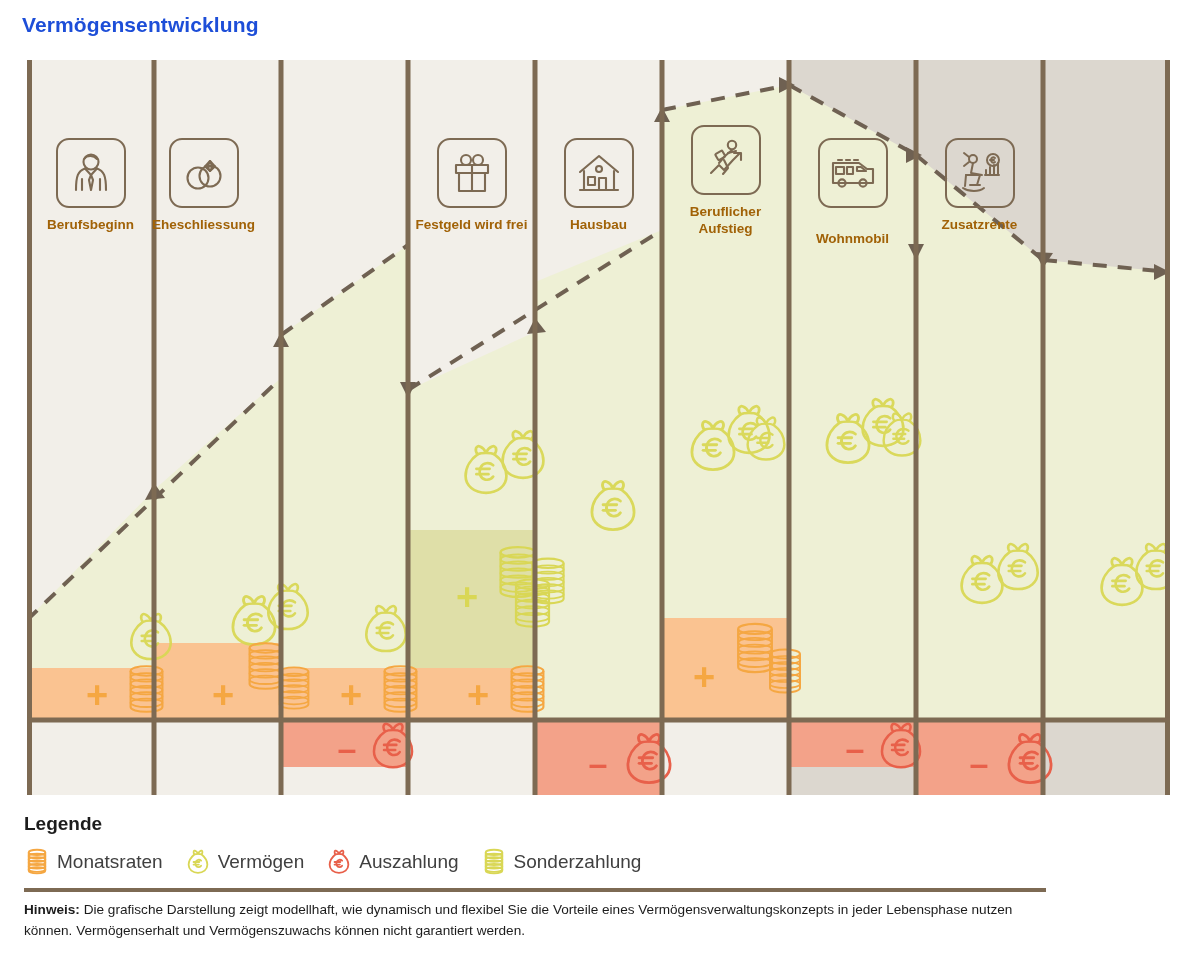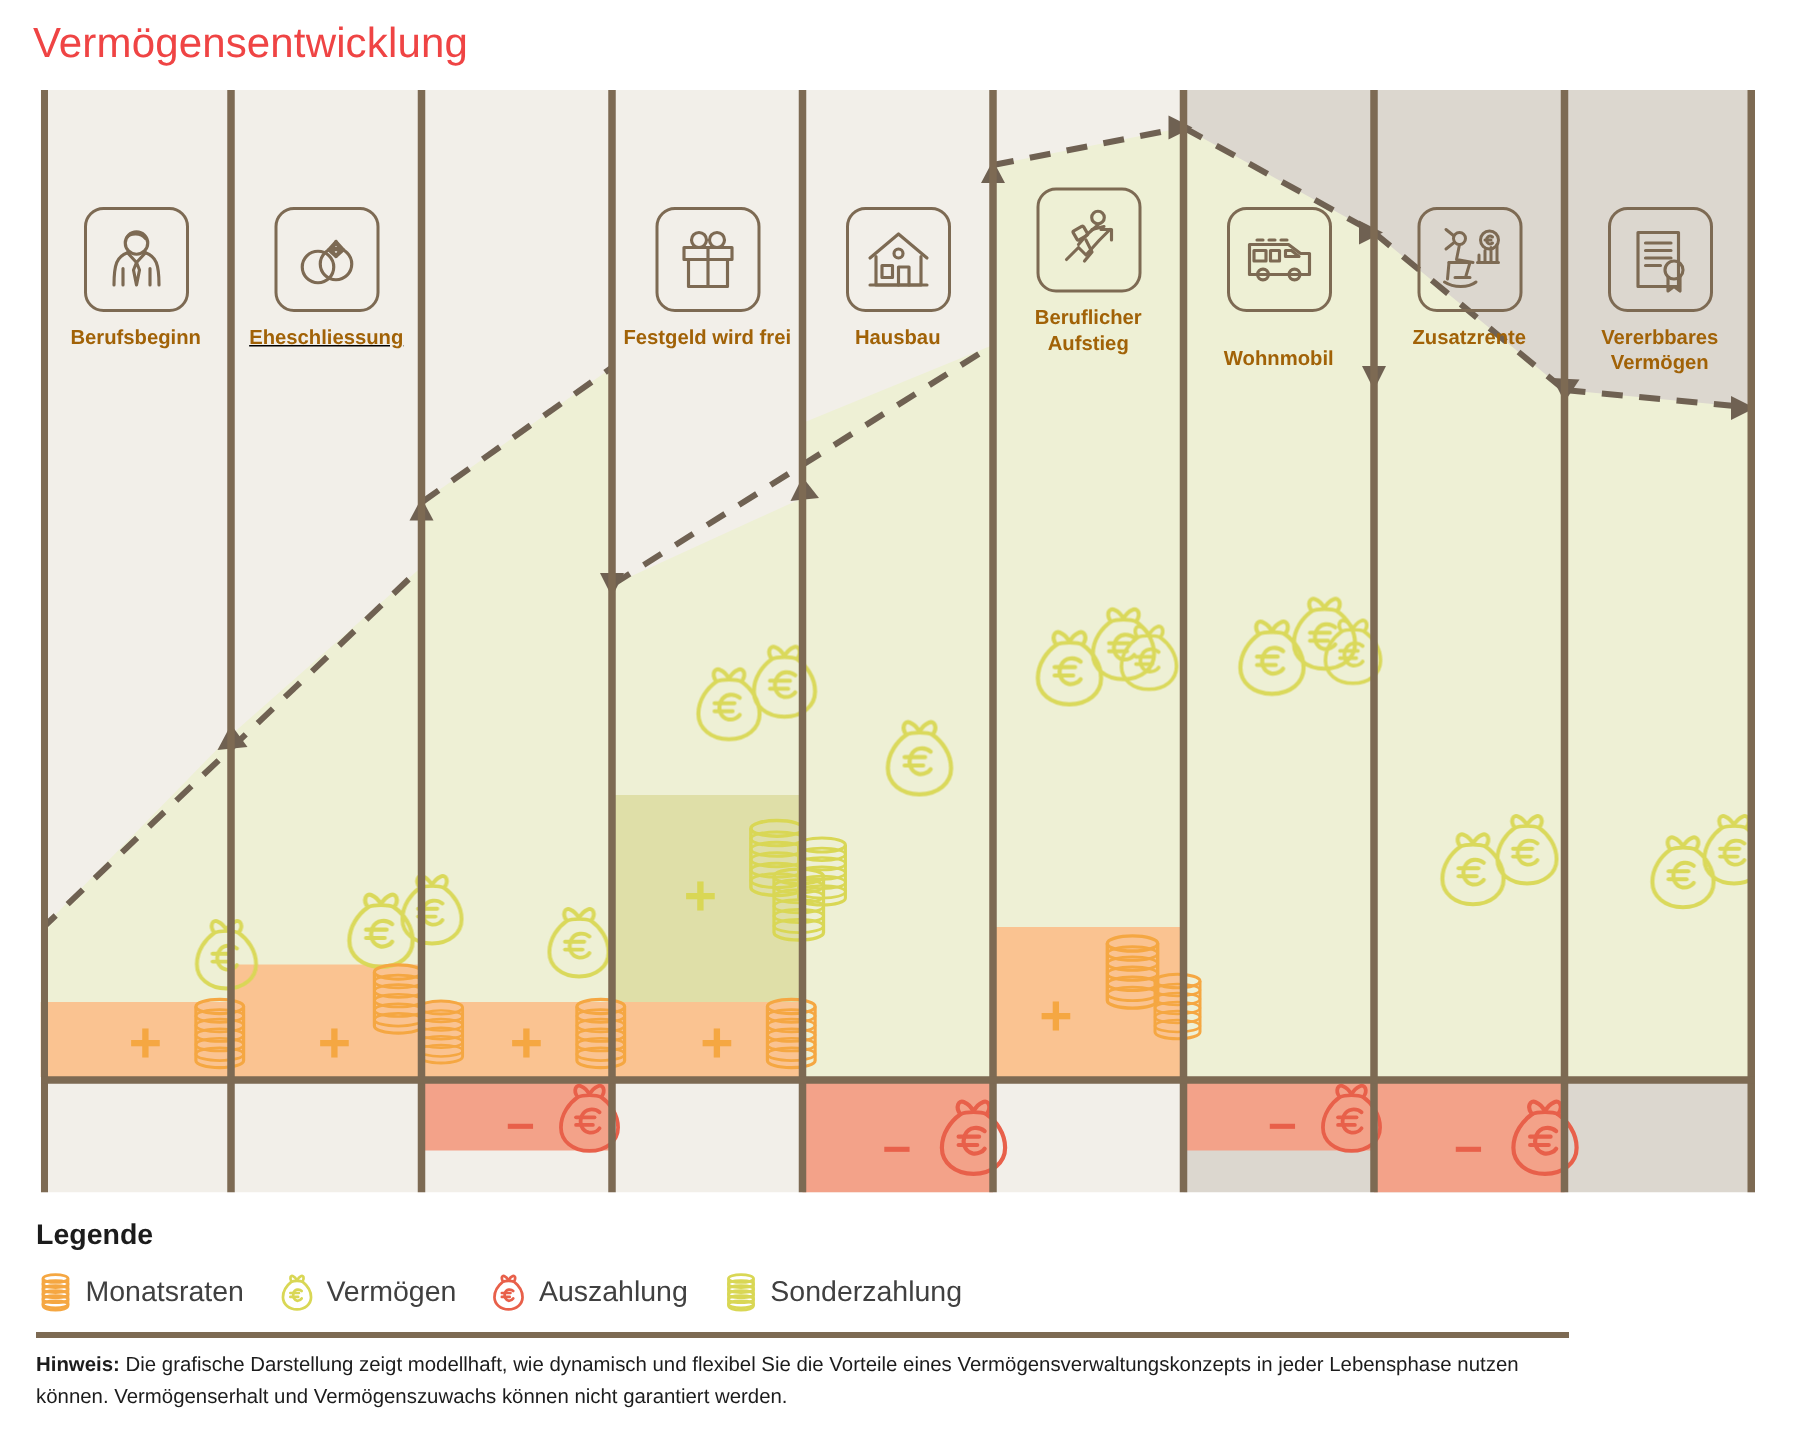--- a/index.html
+++ b/index.html
@@ -7,22 +7,22 @@
     margin: 0; padding: 0;
     width: 1200px; height: 953px;
     background: #ffffff;
     font-family: "Liberation Sans", sans-serif;
     overflow: hidden;
   }
   #root { position: relative; width: 1200px; height: 953px; }
 
   .page-title {
     position: absolute; left: 22px; top: 13px;
-    font-size: 28px; font-weight: 400;
-    color: #ef4444; letter-spacing: 0.1px;
+    font-size: 21px; font-weight: 700;
+    color: #1d4ed8; letter-spacing: 0.1px;
   }
 
   
   #chart {
     position: absolute; left: 27px; top: 60px;
     width: 1143px; height: 735px;
   }
   #chart svg { display: block; }
 
   
@@ -273,21 +273,21 @@
           <path d="M17.5 9.5c2-3 9-4 12.5 0.5"></path>
           <path d="M18 19.5 L24 26 L30 19.5"></path>
           <path d="M24 26 L22 31 L24 41 L26 31 Z"></path>
           <path d="M18 19.5 C11 22 9 27 9 41 M30 19.5 C37 22 39 27 39 41"></path>
           <path d="M15 30 v11 M33 30 v11"></path>
         </svg>
       </div>
       <div class="col-label">Berufsbeginn</div>
     </div>
 
-    <div class="col-head" style="left:127px; top:78px;text-decoration:underline;">
+    <div class="col-head" style="left:113px; top:78px;">
       <div class="icon-box">
         <svg width="48" height="48" viewBox="0 0 48 48" fill="none" stroke="#7d6a53" stroke-width="2.1" stroke-linecap="round" stroke-linejoin="round">
           <circle cx="18" cy="29" r="10.5"></circle>
           <circle cx="30" cy="27" r="10.5"></circle>
           <path d="M30 12 L25 17.5 L30 22 L35 17.5 Z"></path>
           <path d="M25 17.5 h10 M30 12 L27.3 17.5 L30 22 L32.7 17.5 Z"></path>
         </svg>
       </div>
       <div class="col-label">Eheschliessung</div>
     </div>
@@ -360,31 +360,20 @@
           <path d="M10 26 L9 37 M14 36 h10"></path>
           <path d="M7 39 c6 4 16 4 21 0"></path>
           <circle cx="37" cy="11" r="6"></circle>
           <path d="M39 9 c-2-1.5-4 0-4 2 s2 3.5 4 2 M34 11 h4"></path>
           <path d="M30 25 v-4 M34 25 v-7 M38 25 v-9 M42 25 v-11 M29 26 h14"></path>
         </svg>
       </div>
       <div class="col-label">Zusatzrente</div>
     </div>
 
-    <div class="col-head" style="left:1016px; top:78px;">
-      <div class="icon-box">
-        <svg width="48" height="48" viewBox="0 0 48 48" fill="none" stroke="#7d6a53" stroke-width="2.1" stroke-linecap="round" stroke-linejoin="round">
-          <rect x="9" y="6" width="27" height="36"></rect>
-          <path d="M14 13 h17 M14 18 h17 M14 23 h17 M14 28 h10"></path>
-          <circle cx="33" cy="31" r="6"></circle>
-          <path d="M29 36 v9 l4-3 l4 3 v-9"></path>
-        </svg>
-      </div>
-      <div class="col-label">Vererbbares Vermögen</div>
-    </div>
   </div>
 
   <div class="legend-title">Legende</div>
 
   <div class="legend-row">
     <div class="legend-item">
       <svg class="lg-ico" viewBox="0 0 100 110">
         <g fill="none" stroke="#f5a742" stroke-width="7">
           <ellipse cx="50" cy="18" rx="32" ry="10"></ellipse>
           <path d="M18 18 V88 C18 94 32 99 50 99 C68 99 82 94 82 88 V18"></path>

